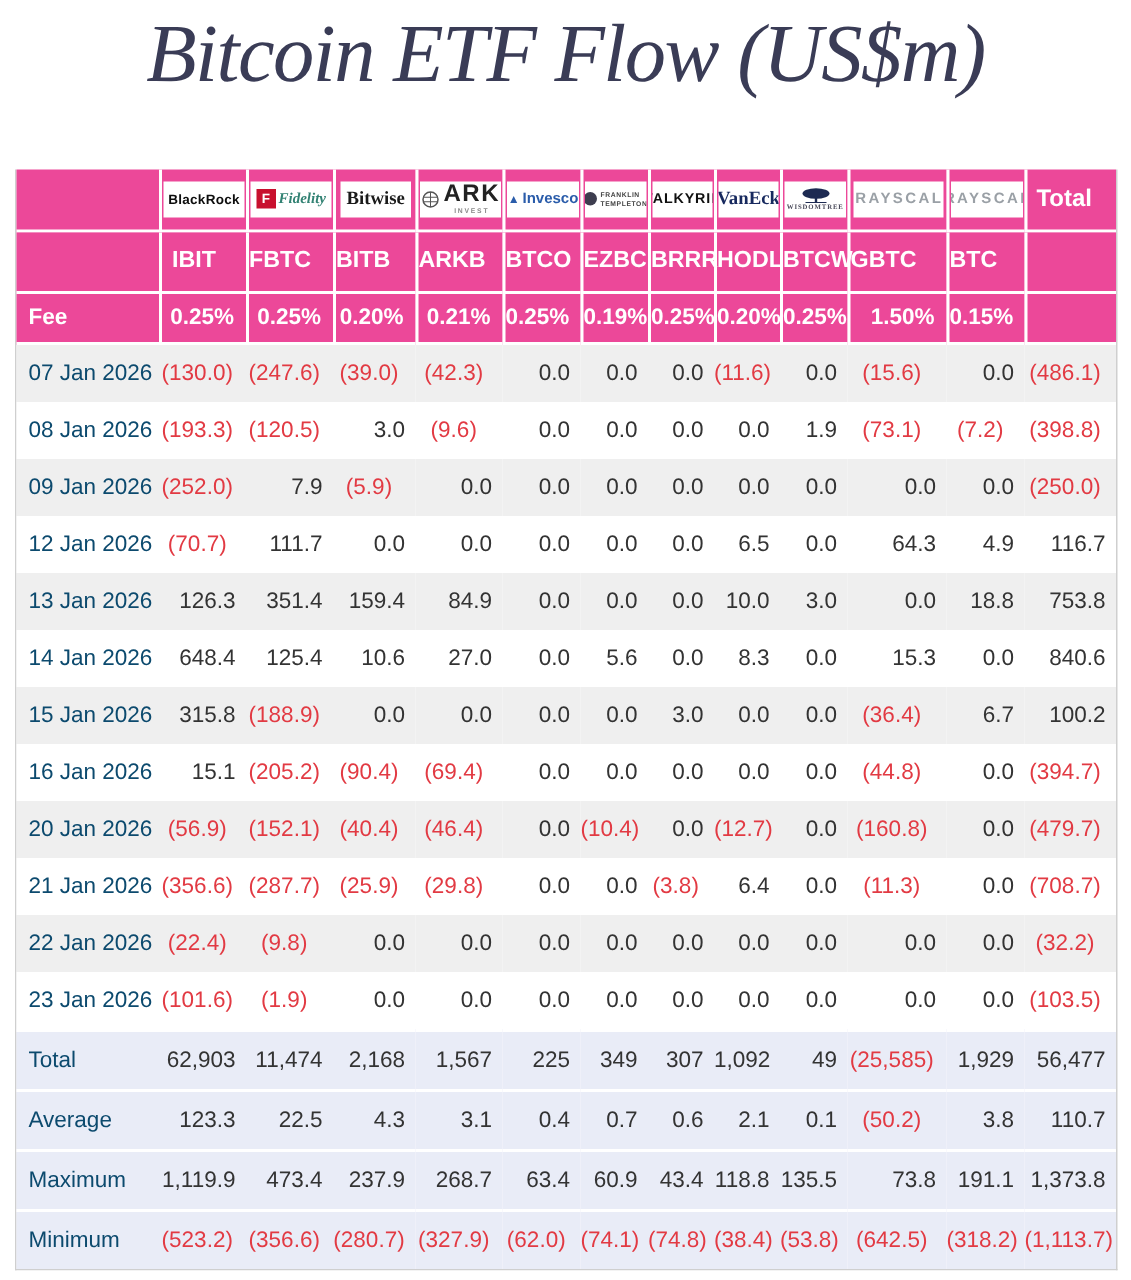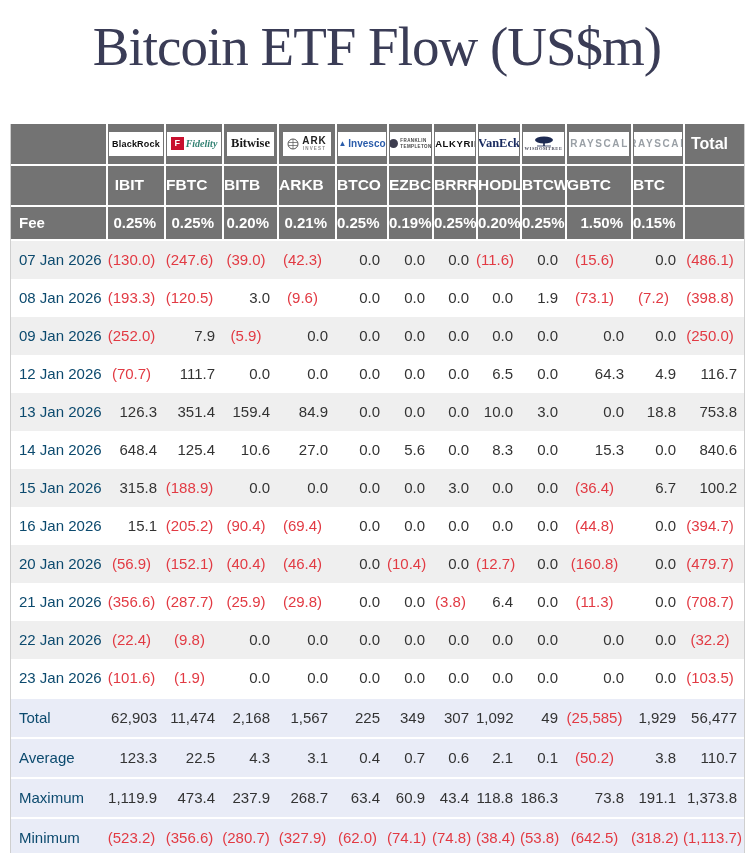--- a/index.html
+++ b/index.html
@@ -4,38 +4,39 @@
 <style>
   html,body{margin:0;padding:0;background:#ffffff;}
   body{width:754px;font-family:"Liberation Sans",sans-serif;-webkit-font-smoothing:antialiased;}
 
   .page-title{
     font-family:"Liberation Serif",serif;
     font-weight:400;
     font-size:55px;
     color:#3a3c56;
     text-align:center;
-    margin:14px;
+    margin:3px;
     padding:2px 0 0 0;
     line-height:1.12;
     letter-spacing:-1px;
+    font-style:italic;
   }
 
   .table-wrap{
     margin:46px 9px 0 10px;
     border-left:1px solid #cfcfcf;
     border-right:1px solid #cfcfcf;
     border-bottom:1px solid #cfcfcf;
   }
 
   table{border-collapse:separate;border-spacing:0;table-layout:fixed;width:733px;font-size:15px;}
 
   
   thead th{
-    background:#737373;
+    background:#ec4899;
     color:#ffffff;
     font-weight:700;
     padding:0;
     border-bottom:2px solid #ffffff;
     vertical-align:middle;
   }
   thead th + th{border-left:2px solid #ffffff;}
   tr.logo-row th{height:40px;text-align:center;}
   tr.ticker-row th{height:39px;text-align:right;padding-right:20px;font-size:15.5px;}
   tr.fee-row th{height:32px;text-align:right;padding-right:8px;font-size:15px;}
@@ -48,21 +49,21 @@
     background:#ffffff;height:24px;padding:1px 4px;box-sizing:border-box;
     max-width:95%;overflow:hidden;white-space:nowrap;
   }
   .lstack{display:inline-flex;flex-direction:column;align-items:center;line-height:1;}
   .lg-blackrock{font-weight:800;font-size:9px;color:#0d0d0d;letter-spacing:.2px;}
   .fid-f{display:inline-block;width:13px;height:13px;background:#c8102e;color:#fff;font-weight:800;
          font-size:9px;line-height:13px;text-align:center;margin-right:2px;flex:none;}
   .lg-fidelity{color:#328273;font-weight:700;font-style:italic;font-size:10px;font-family:"Liberation Serif",serif;}
   .lg-bitwise{font-family:"Liberation Serif",serif;font-size:12.5px;color:#1a1a1a;}
   .ark-icon{width:12px;height:12px;margin-right:3px;flex:none;}
-  .lg-ark{font-weight:700;font-size:10px;color:#222;letter-spacing:1px;line-height:1;}
+  .lg-ark{font-weight:700;font-size:16px;color:#222;letter-spacing:1px;line-height:1;}
   .lg-sub{font-size:4.5px;color:#8a8a8a;letter-spacing:1.2px;margin-top:1px;}
   .inv-tri{color:#2a5caa;font-size:8px;margin-right:2px;}
   .lg-invesco{color:#2a5caa;font-weight:700;font-size:10px;}
   .fr-dot{width:9px;height:9px;border-radius:50%;background:#3d3d4f;margin-right:2px;flex:none;}
   .lg-franklin{font-size:4.5px;color:#444;letter-spacing:.4px;text-align:left;line-height:1.2;}
   .lg-valkyrie{font-weight:800;font-size:9.5px;color:#101010;letter-spacing:.6px;}
   .lg-vaneck{font-family:"Liberation Serif",serif;font-weight:700;font-size:12.5px;color:#17295e;}
   .wt-tree{width:22px;height:11px;flex:none;}
   .lg-wisdomtree{font-size:4.5px;color:#4a4a5a;letter-spacing:.6px;font-family:"Liberation Serif",serif;}
   .lg-grayscale{font-size:10px;color:#9aa0a6;letter-spacing:1.6px;font-weight:600;}
@@ -403,21 +404,21 @@
           <tr>
             <td class="row-label">Maximum</td>
             <td class="">1,119.9</td>
             <td class="">473.4</td>
             <td class="">237.9</td>
             <td class="">268.7</td>
             <td class="">63.4</td>
             <td class="">60.9</td>
             <td class="">43.4</td>
             <td class="">118.8</td>
-            <td class="">186.3</td>
+            <td class="">135.5</td>
             <td class="">73.8</td>
             <td class="">191.1</td>
             <td class="">1,373.8</td>
           </tr>
           <tr>
             <td class="row-label">Minimum</td>
             <td class="neg">(523.2)</td>
             <td class="neg">(356.6)</td>
             <td class="neg">(280.7)</td>
             <td class="neg">(327.9)</td>

